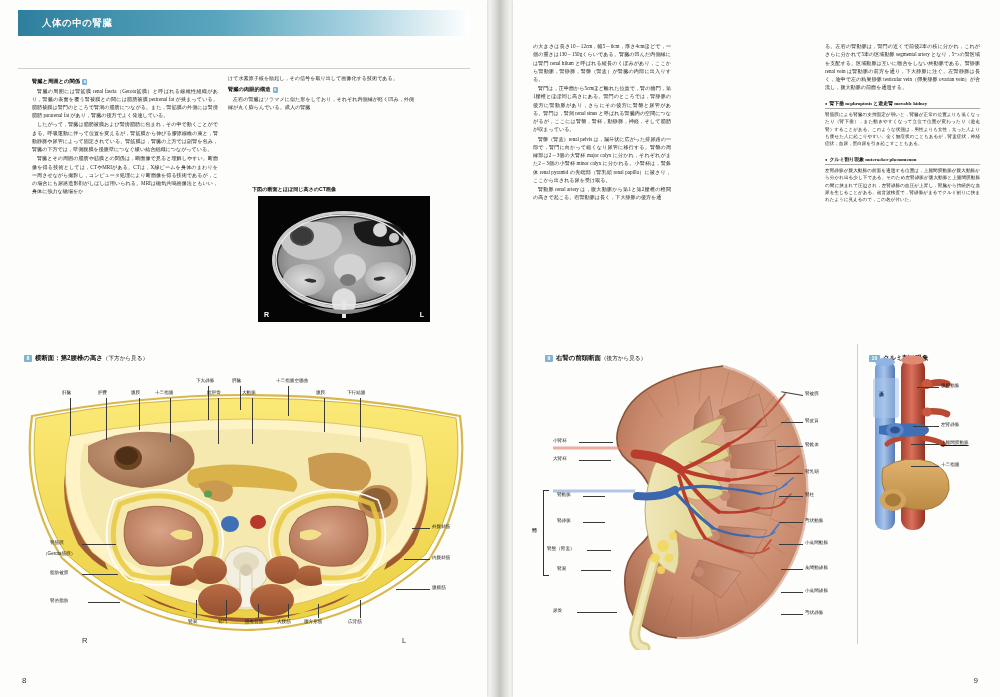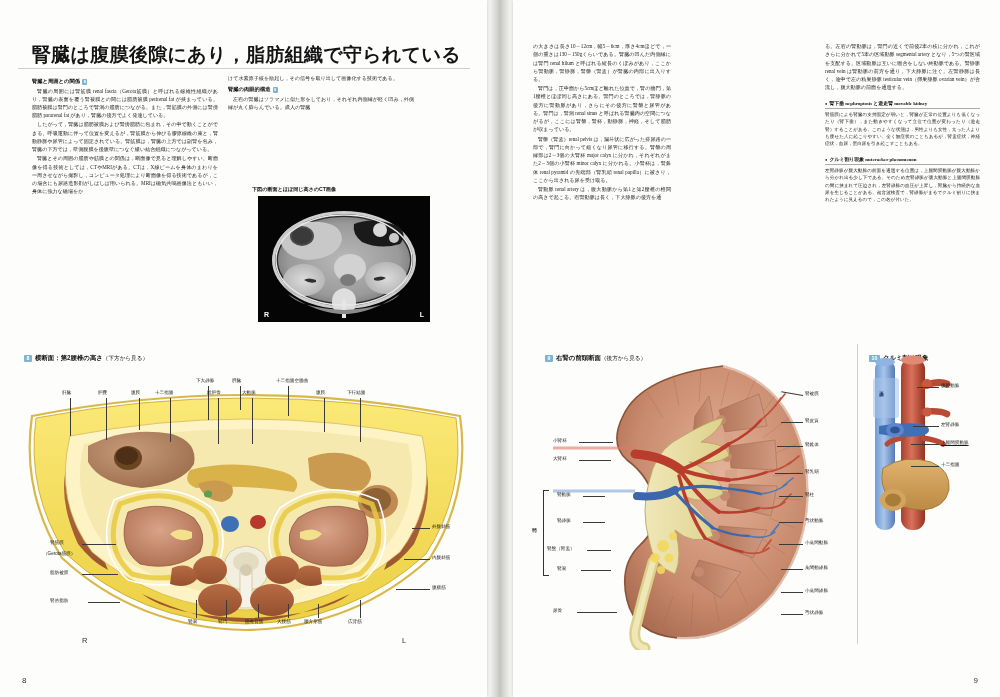--- a/index.html
+++ b/index.html
@@ -112,22 +112,24 @@
   
   svg { display: block; }
 </style>
 </head>
 <body>
 
 <div class="spread">
 
   <div class="page page-left">
 
-
-    <div class="article-title">腎臓は腹膜後隙にあり，脂肪組織で守られている</div>
+    <div class="running-head">
+      <span class="running-head-text">人体の中の腎臓</span>
+    </div>
+
     <div class="title-rule"></div>
 
     <div class="col lcol1">
       <span class="sub-head">
         <span>腎臓と周囲との関係</span><span class="figmark">8</span>
       </span>
       <p>腎臓の周囲には腎筋膜 renal fascia（Gerota筋膜）と呼ばれる線維性組織があり，腎臓の表面を覆う腎被膜との間には脂肪被膜 perirenal fat が挟まっている。脂肪被膜は腎門のところで腎洞の脂肪につながる。また，腎筋膜の外側には腎傍脂肪 pararenal fat があり，腎臓の後方でよく発達している。</p>
       <p>したがって，腎臓は脂肪被膜および腎傍脂肪に包まれ，その中で動くことができる。呼吸運動に伴って位置を変えるが，腎筋膜から伸びる膠原線維の束と，腎動静脈や尿管によって固定されている。腎筋膜は，腎臓の上方では副腎を包み，腎臓の下方では，壁側腹膜を後腹壁につなぐ緩い結合組織につながっている。</p>
       <p>腎臓とその周囲の脂肪や筋膜との関係は，断面像で見ると理解しやすい。断面像を得る技術としては，CTやMRIがある。CTは，X線ビームを身体のまわりを一周させながら撮影し，コンピュータ処理により断面像を得る技術であるが，この場合にも尿路造影剤がしばしば用いられる。MRIは磁気共鳴画像法ともいい，身体に強力な磁場をか</p>
     </div>

